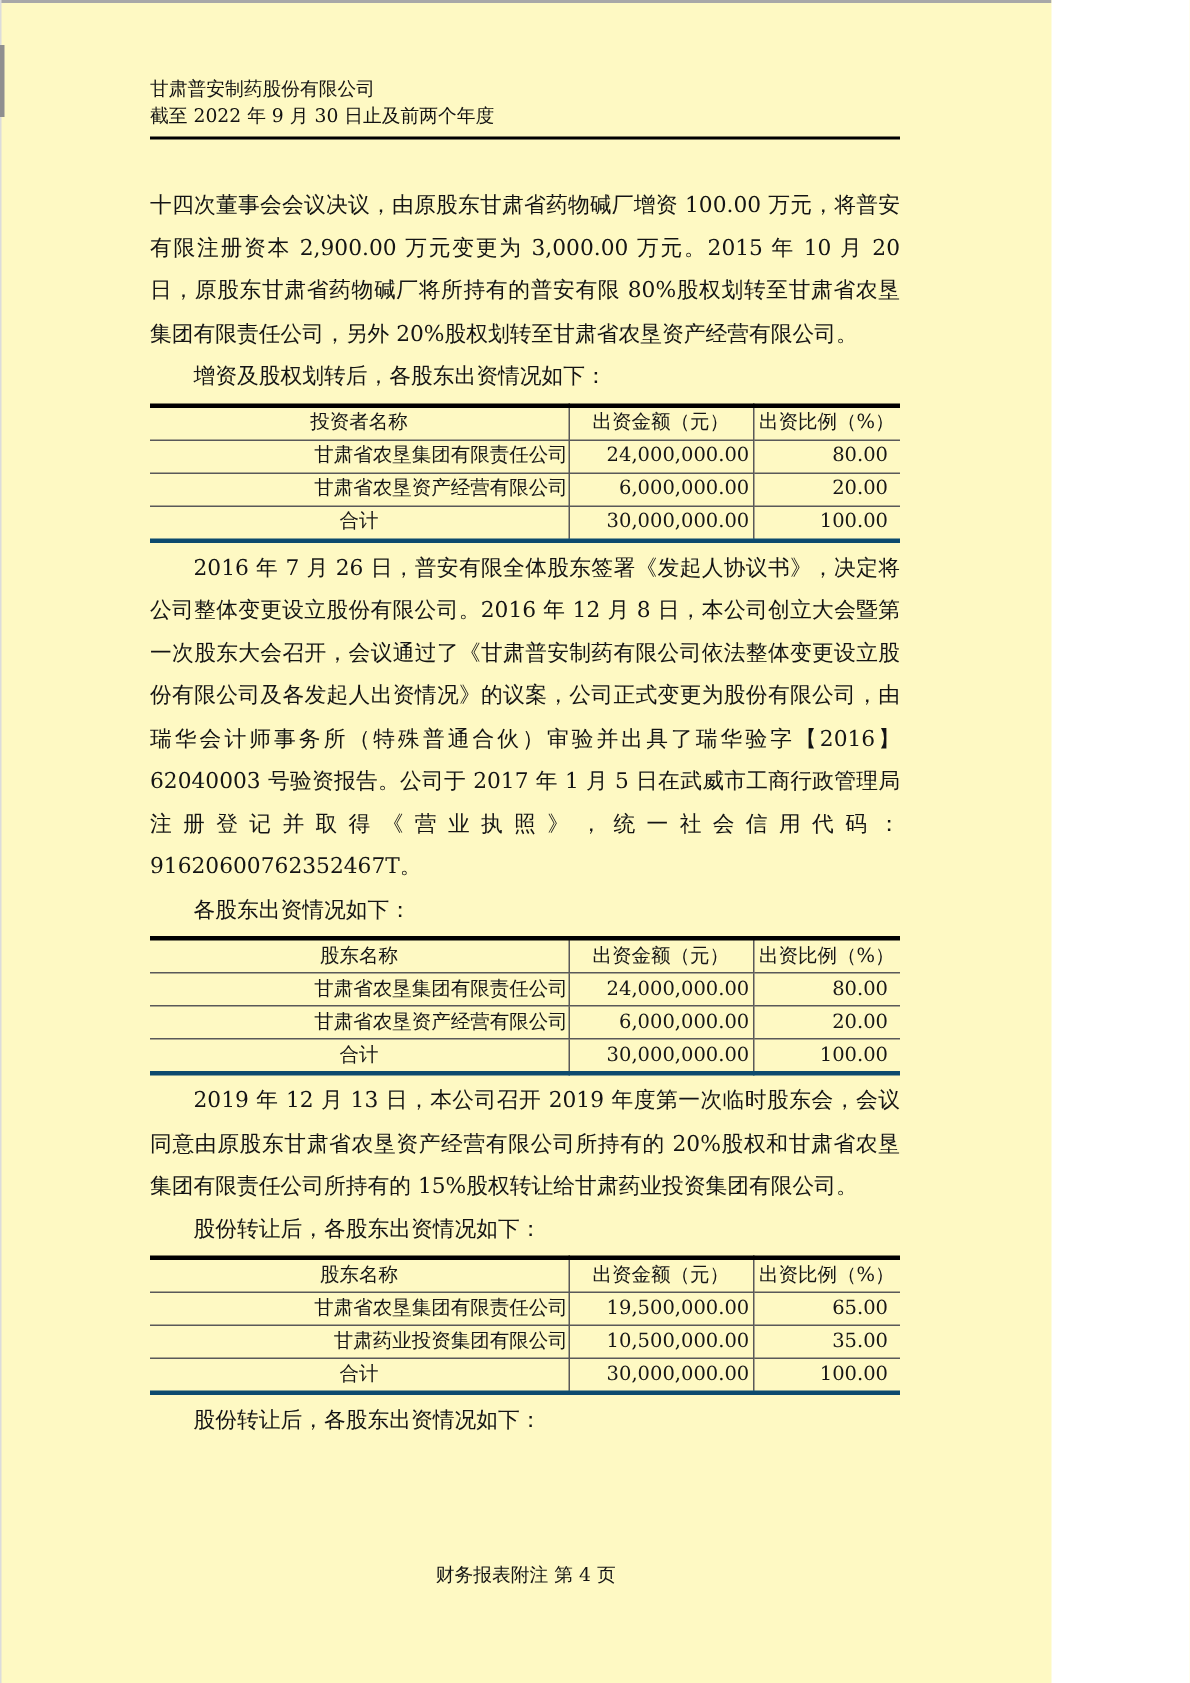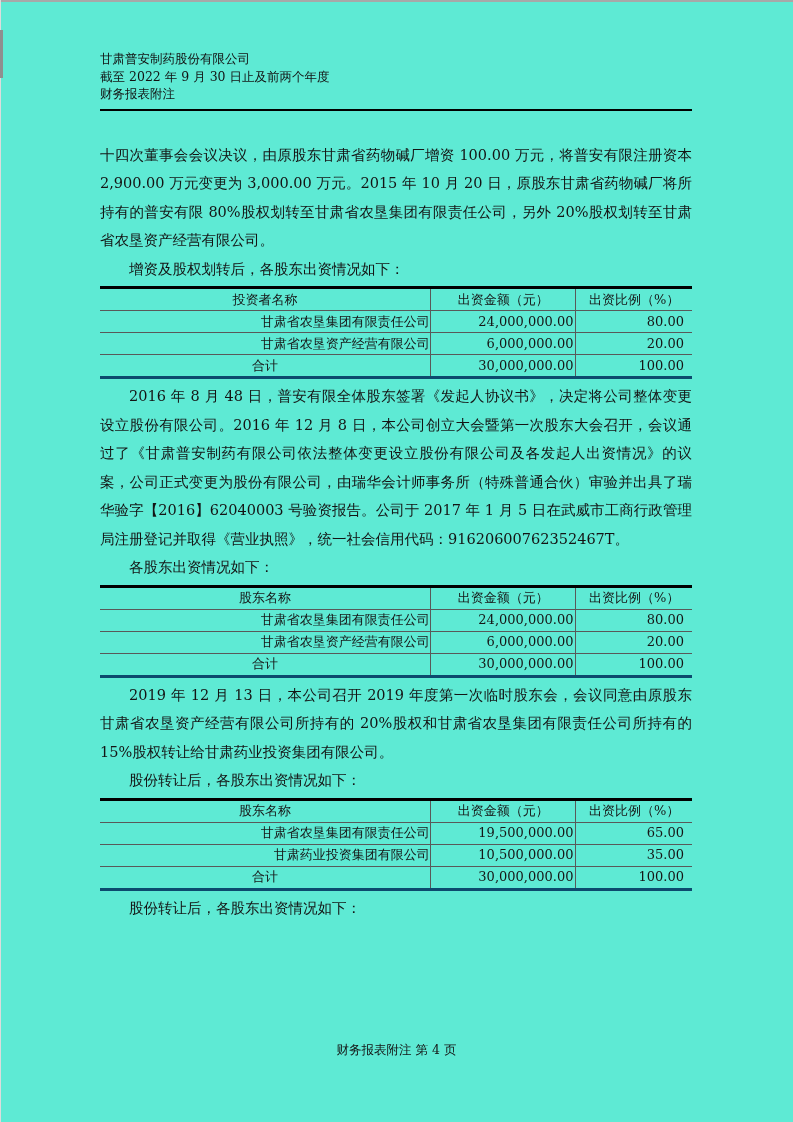--- a/index.html
+++ b/index.html
@@ -1,21 +1,21 @@
 <!DOCTYPE html>
 <html><head>
 <meta charset="utf-8">
 <style>
   * { margin: 0; padding: 0; box-sizing: border-box; }
   html, body { background: #ffffff; }
   .page {
     position: relative;
-    width: 793px;
+    width: 701px;
     height: 1122px;
-    background: #5eead4;
+    background: #fef9c3;
     overflow: hidden;
     font-family: "DejaVu Serif", "Liberation Serif", serif;
     color: #161616;
   }
   
   .scan-top-line {
     position: absolute; top: 0; left: 0;
     width: 100%; height: 2px; background: #a8a8a8;
   }
   .scan-left-line {
@@ -89,21 +89,20 @@
 <div class="page">
   <div class="scan-top-line"></div>
   <div class="scan-left-line"></div>
   <div class="scan-left-mark"></div>
 
   <div class="content">
 
     <div class="doc-header">
       <div>甘肃普安制药股份有限公司</div>
       <div>截至 2022 年 9 月 30 日止及前两个年度</div>
-      <div>财务报表附注</div>
     </div>
     <hr class="header-rule">
 
     <div class="body-block">
 
       <p class="para">十四次董事会会议决议，由原股东甘肃省药物碱厂增资 100.00 万元，将普安有限注册资本 2,900.00 万元变更为 3,000.00 万元。2015 年 10 月 20 日，原股东甘肃省药物碱厂将所持有的普安有限 80%股权划转至甘肃省农垦集团有限责任公司，另外 20%股权划转至甘肃省农垦资产经营有限公司。</p>
 
       <p class="para intro-line">增资及股权划转后，各股东出资情况如下：</p>
 
       <table class="fin-table">
@@ -132,21 +131,21 @@
           </tr>
           <tr class="total-row">
             <td class="cell-name">合计</td>
             <td class="cell-amount">30,000,000.00</td>
             <td class="cell-ratio">100.00</td>
           </tr>
         </tbody>
       </table>
 
 
-      <p class="para indent">2016 年 8 月 48 日，普安有限全体股东签署《发起人协议书》，决定将公司整体变更设立股份有限公司。2016 年 12 月 8 日，本公司创立大会暨第一次股东大会召开，会议通过了《甘肃普安制药有限公司依法整体变更设立股份有限公司及各发起人出资情况》的议案，公司正式变更为股份有限公司，由瑞华会计师事务所（特殊普通合伙）审验并出具了瑞华验字【2016】62040003 号验资报告。公司于 2017 年 1 月 5 日在武威市工商行政管理局注册登记并取得《营业执照》，统一社会信用代码：91620600762352467T。</p>
+      <p class="para indent">2016 年 7 月 26 日，普安有限全体股东签署《发起人协议书》，决定将公司整体变更设立股份有限公司。2016 年 12 月 8 日，本公司创立大会暨第一次股东大会召开，会议通过了《甘肃普安制药有限公司依法整体变更设立股份有限公司及各发起人出资情况》的议案，公司正式变更为股份有限公司，由瑞华会计师事务所（特殊普通合伙）审验并出具了瑞华验字【2016】62040003 号验资报告。公司于 2017 年 1 月 5 日在武威市工商行政管理局注册登记并取得《营业执照》，统一社会信用代码：91620600762352467T。</p>
 
       <p class="para intro-line">各股东出资情况如下：</p>
 
       <table class="fin-table">
         <colgroup>
             <col class="c1">
             <col class="c2">
             <col class="c3">
           </colgroup>
         <thead>

